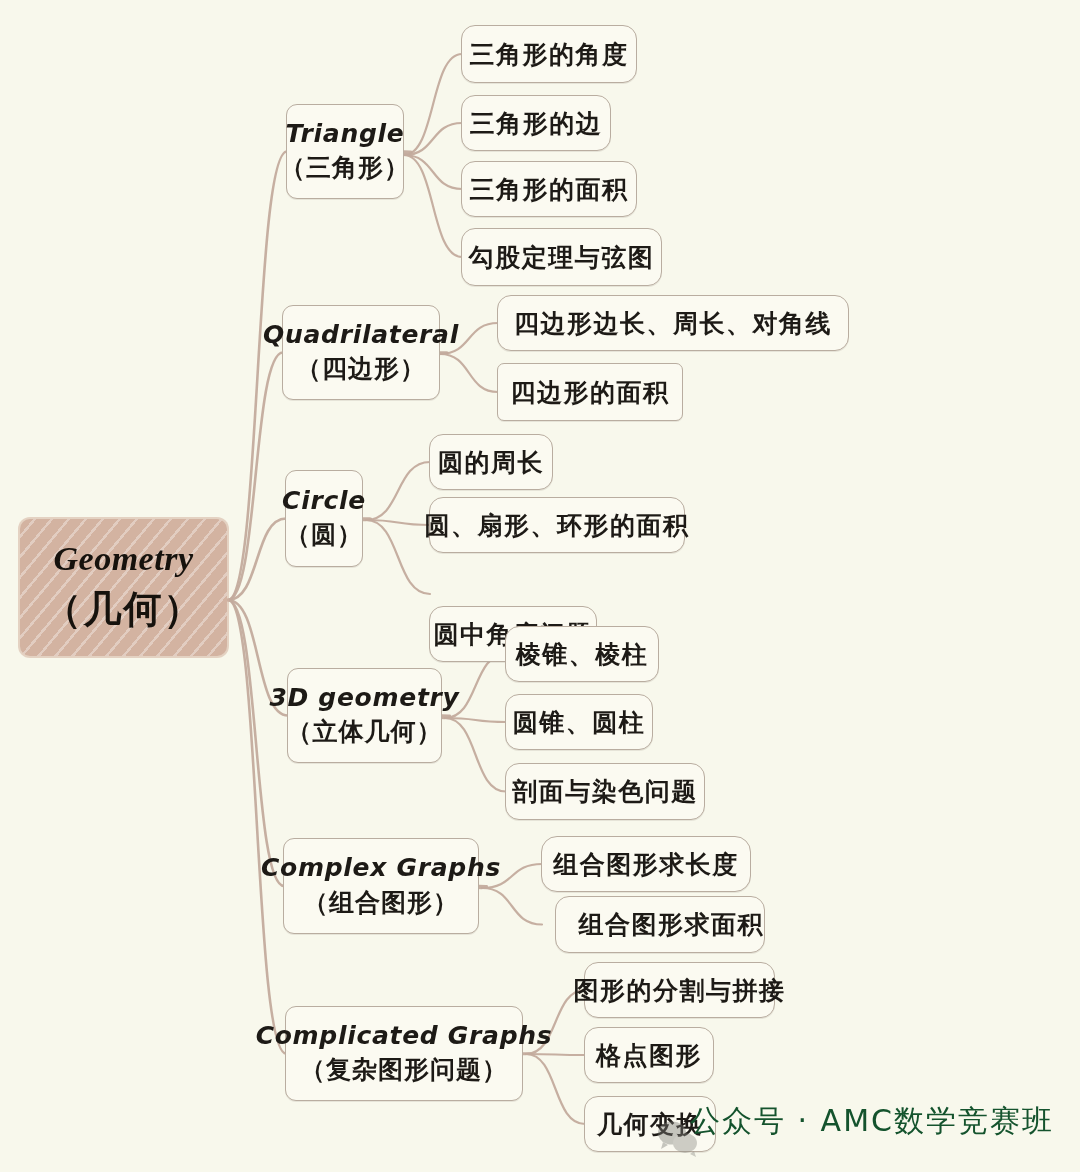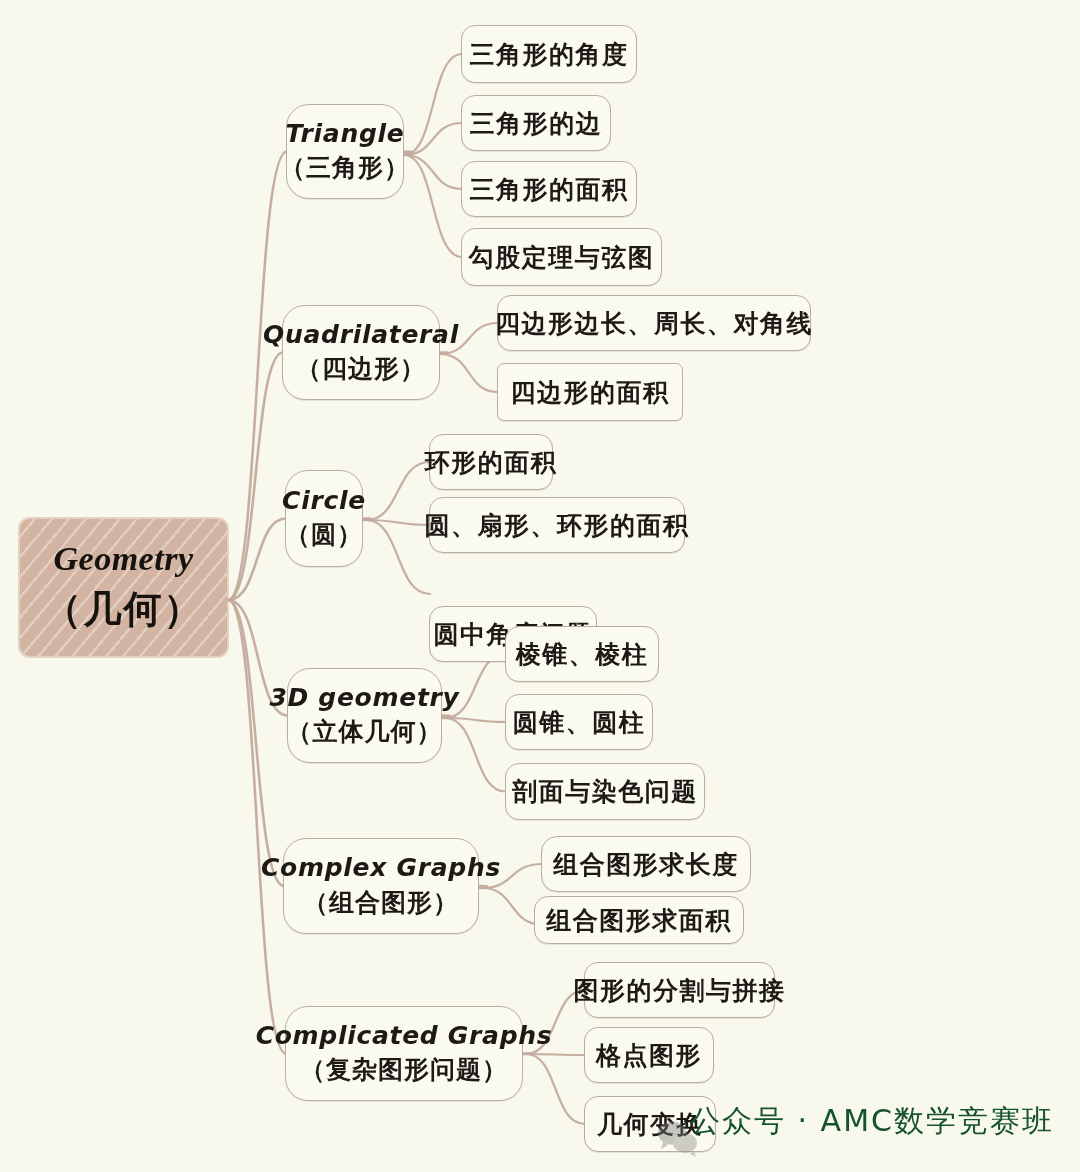--- a/index.html
+++ b/index.html
@@ -16,21 +16,21 @@
   
   .node{
     position:absolute;
     box-sizing:border-box;
     display:flex;
     flex-direction:column;
     align-items:center;
     justify-content:center;
     background:#fbfaf1;
     border:1.6px solid #b9ada0;
-    border-radius:23px;
+    border-radius:11px;
     color:#1d1a16;
     text-align:center;
     white-space:nowrap;
     box-shadow:0 1px 0 rgba(150,140,125,.18);
   }
   .node .en{
     font-family:"DejaVu Sans", sans-serif;
     font-style:italic;
     font-weight:600;
     letter-spacing:.7px;
@@ -148,32 +148,32 @@
       <div class="node leaf" style="left: 461px; top: 161px; width: 176px; height: 56px;">
         <div>三角形的面积</div>
       </div>
       <div class="node leaf" style="left: 461px; top: 228px; width: 201px; height: 58px;">
         <div>勾股定理与弦图</div>
       </div>
       <div class="node branch" style="left: 282px; top: 305px; width: 158px; height: 95px;">
         <div class="en">Quadrilateral</div>
         <div class="zh">（四边形）</div>
       </div>
-      <div class="node leaf" style="left: 497px; top: 295px; width: 314px; height: 56px;">
+      <div class="node leaf" style="left: 497px; top: 295px; width: 352px; height: 56px;">
         <div>四边形边长、周长、对角线</div>
       </div>
       <div class="node leaf" style="left: 497px; top: 363px; width: 186px; height: 58px; border-radius: 7px;">
         <div>四边形的面积</div>
       </div>
       <div class="node branch" style="left: 285px; top: 470px; width: 78px; height: 97px;">
         <div class="en">Circle</div>
         <div class="zh">（圆）</div>
       </div>
       <div class="node leaf" style="left: 429px; top: 434px; width: 124px; height: 56px;">
-        <div>环形的面积</div>
+        <div>圆的周长</div>
       </div>
       <div class="node leaf" style="left: 429px; top: 497px; width: 256px; height: 56px;">
         <div>圆、扇形、环形的面积</div>
       </div>
       <div class="node leaf" style="left: 429px; top: 566px; width: 168px; height: 56px; margin-top: 40px;">
         <div>圆中角度问题</div>
       </div>
       <div class="node branch" style="left: 287px; top: 668px; width: 155px; height: 95px;">
         <div class="en">3D  geometry</div>
         <div class="zh">（立体几何）</div>
@@ -187,21 +187,21 @@
       <div class="node leaf" style="left: 505px; top: 763px; width: 200px; height: 57px;">
         <div>剖面与染色问题</div>
       </div>
       <div class="node branch" style="left: 283px; top: 838px; width: 196px; height: 96px;">
         <div class="en">Complex  Graphs</div>
         <div class="zh">（组合图形）</div>
       </div>
       <div class="node leaf" style="left: 541px; top: 836px; width: 210px; height: 56px; border-radius: 16px;">
         <div>组合图形求长度</div>
       </div>
-      <div class="node leaf" style="left: 534px; top: 896px; width: 210px; height: 48px;">
+      <div class="node leaf" style="left: 555px; top: 896px; width: 210px; height: 57px; align-items: flex-end;">
         <div>组合图形求面积</div>
       </div>
       <div class="node branch" style="left: 285px; top: 1006px; width: 238px; height: 95px;">
         <div class="en">Complicated  Graphs</div>
         <div class="zh">（复杂图形问题）</div>
       </div>
       <div class="node leaf" style="left: 584px; top: 962px; width: 191px; height: 56px;">
         <div>图形的分割与拼接</div>
       </div>
       <div class="node leaf" style="left: 584px; top: 1027px; width: 130px; height: 56px;">

